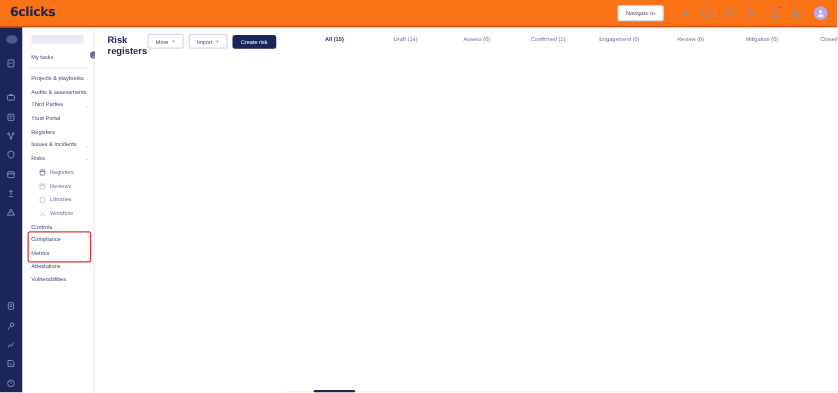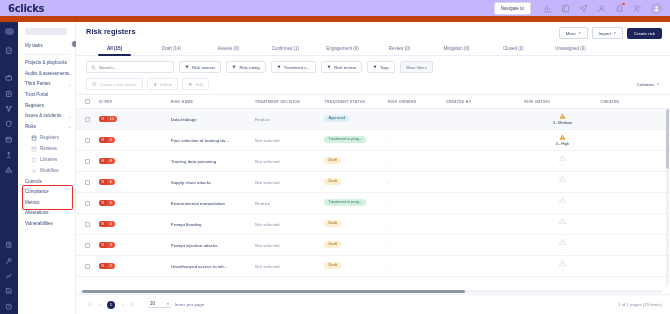--- a/index.html
+++ b/index.html
@@ -6,21 +6,21 @@
   html,body { width:670px; height:314px; overflow:hidden; }
   body {
     font-family: "Liberation Sans", sans-serif;
     font-size: 5px;
     color: #2b3a67;
     background: #ffffff;
   }
   .app { position:relative; width:670px; height:314px; display:flex; flex-direction:column; }
 
   
-  .topbar { height:22px; display:flex; align-items:center; border-bottom:6px solid #c2410c; background:#c4b5fd; flex:0 0 22px;justify-content:space-between; }
+  .topbar { height:22px; display:flex; align-items:center; border-bottom:1px solid #c2410c; background:#f97316; flex:0 0 22px;justify-content:space-between; }
   .logo { width:76px; padding-left:8px; font-size:10px; font-weight:bold; color:#1b2559; letter-spacing:-0.3px; font-family:"DejaVu Sans", sans-serif; }
   .topbar-spacer { flex:1; }
   .navigate-btn {
     font-size:4.6px; color:#3c4a78; border:1px solid #d6dae6; border-radius:2px;
     padding:3px 6px; background:#fff; white-space:nowrap;
   }
   .topicons { display:flex; align-items:center; gap:9px; margin-left:12px; margin-right:8px; }
   .ticon { width:9px; height:9px; position:relative; color:#8a90a8; }
   .ticon svg { width:9px; height:9px; display:block; }
   .bell-dot { position:absolute; top:-1px; right:-0.5px; width:2.4px; height:2.4px; border-radius:50%; background:#e8553e; }
@@ -42,21 +42,21 @@
   .sb-item { display:flex; align-items:center; gap:3px; padding:2.5px 4px 2.5px 7px; font-size:4.5px; color:#3c4a78; line-height:1.25; position:relative; }
   .sb-item.sub { padding-left:13px; color:#6b7497; }
   .sb-item .chev { position:absolute; right:4px; font-size:4px; color:#9aa3c4; }
   .sb-ico { width:6px; height:6px; flex:0 0 6px; color:#4b5a8f; }
   .sb-ico svg { width:6px; height:6px; display:block; }
   .sb-divider { height:1px; background:#eceef3; margin:3px 5px; }
   .sb-highlight { position:absolute; left:4px; right:2px; border:1.2px solid #e8302a; border-radius:2px; pointer-events:none; }
   .collapse-btn { position:absolute; right:-4px; top:18px; width:8px; height:8px; border-radius:50%; background:#6b7290; color:#fff; font-size:4px; display:flex; align-items:center; justify-content:center; border:1px solid #fff; }
 
   
-  .main { flex:1; background:#fff; display:flex; flex-direction:column; min-width:0; position:relative; }
+  .main { flex:1; background:#fff; display:flex; flex-direction:row; min-width:0; position:relative; }
   .page-head { display:flex; align-items:flex-start; padding:5px 8px 0 10px; }
   .page-title { font-size:7.5px; font-weight:bold; color:#1b2559; }
   .head-actions { margin-left:auto; display:flex; gap:4px; align-items:center; }
   .btn-outline { font-size:4.4px; color:#3c4a78; border:1px solid #d6dae6; border-radius:2px; padding:2.5px 6px; background:#fff; display:flex; align-items:center; gap:3px; white-space:nowrap; }
   .btn-primary { font-size:4.4px; color:#fff; background:#1b2559; border-radius:2px; padding:3px 7px; white-space:nowrap; }
   .cv { font-size:3.6px; color:#8a90a8; }
 
   
   .tabs { display:flex; gap:0; padding:0 0 0 10px; margin-top:4px; border-bottom:1px solid #eceef3; }
   .tab { font-size:4.5px; color:#6b7497; padding:3px 0 4px 0; width:57px; text-align:center; position:relative; white-space:nowrap; }

